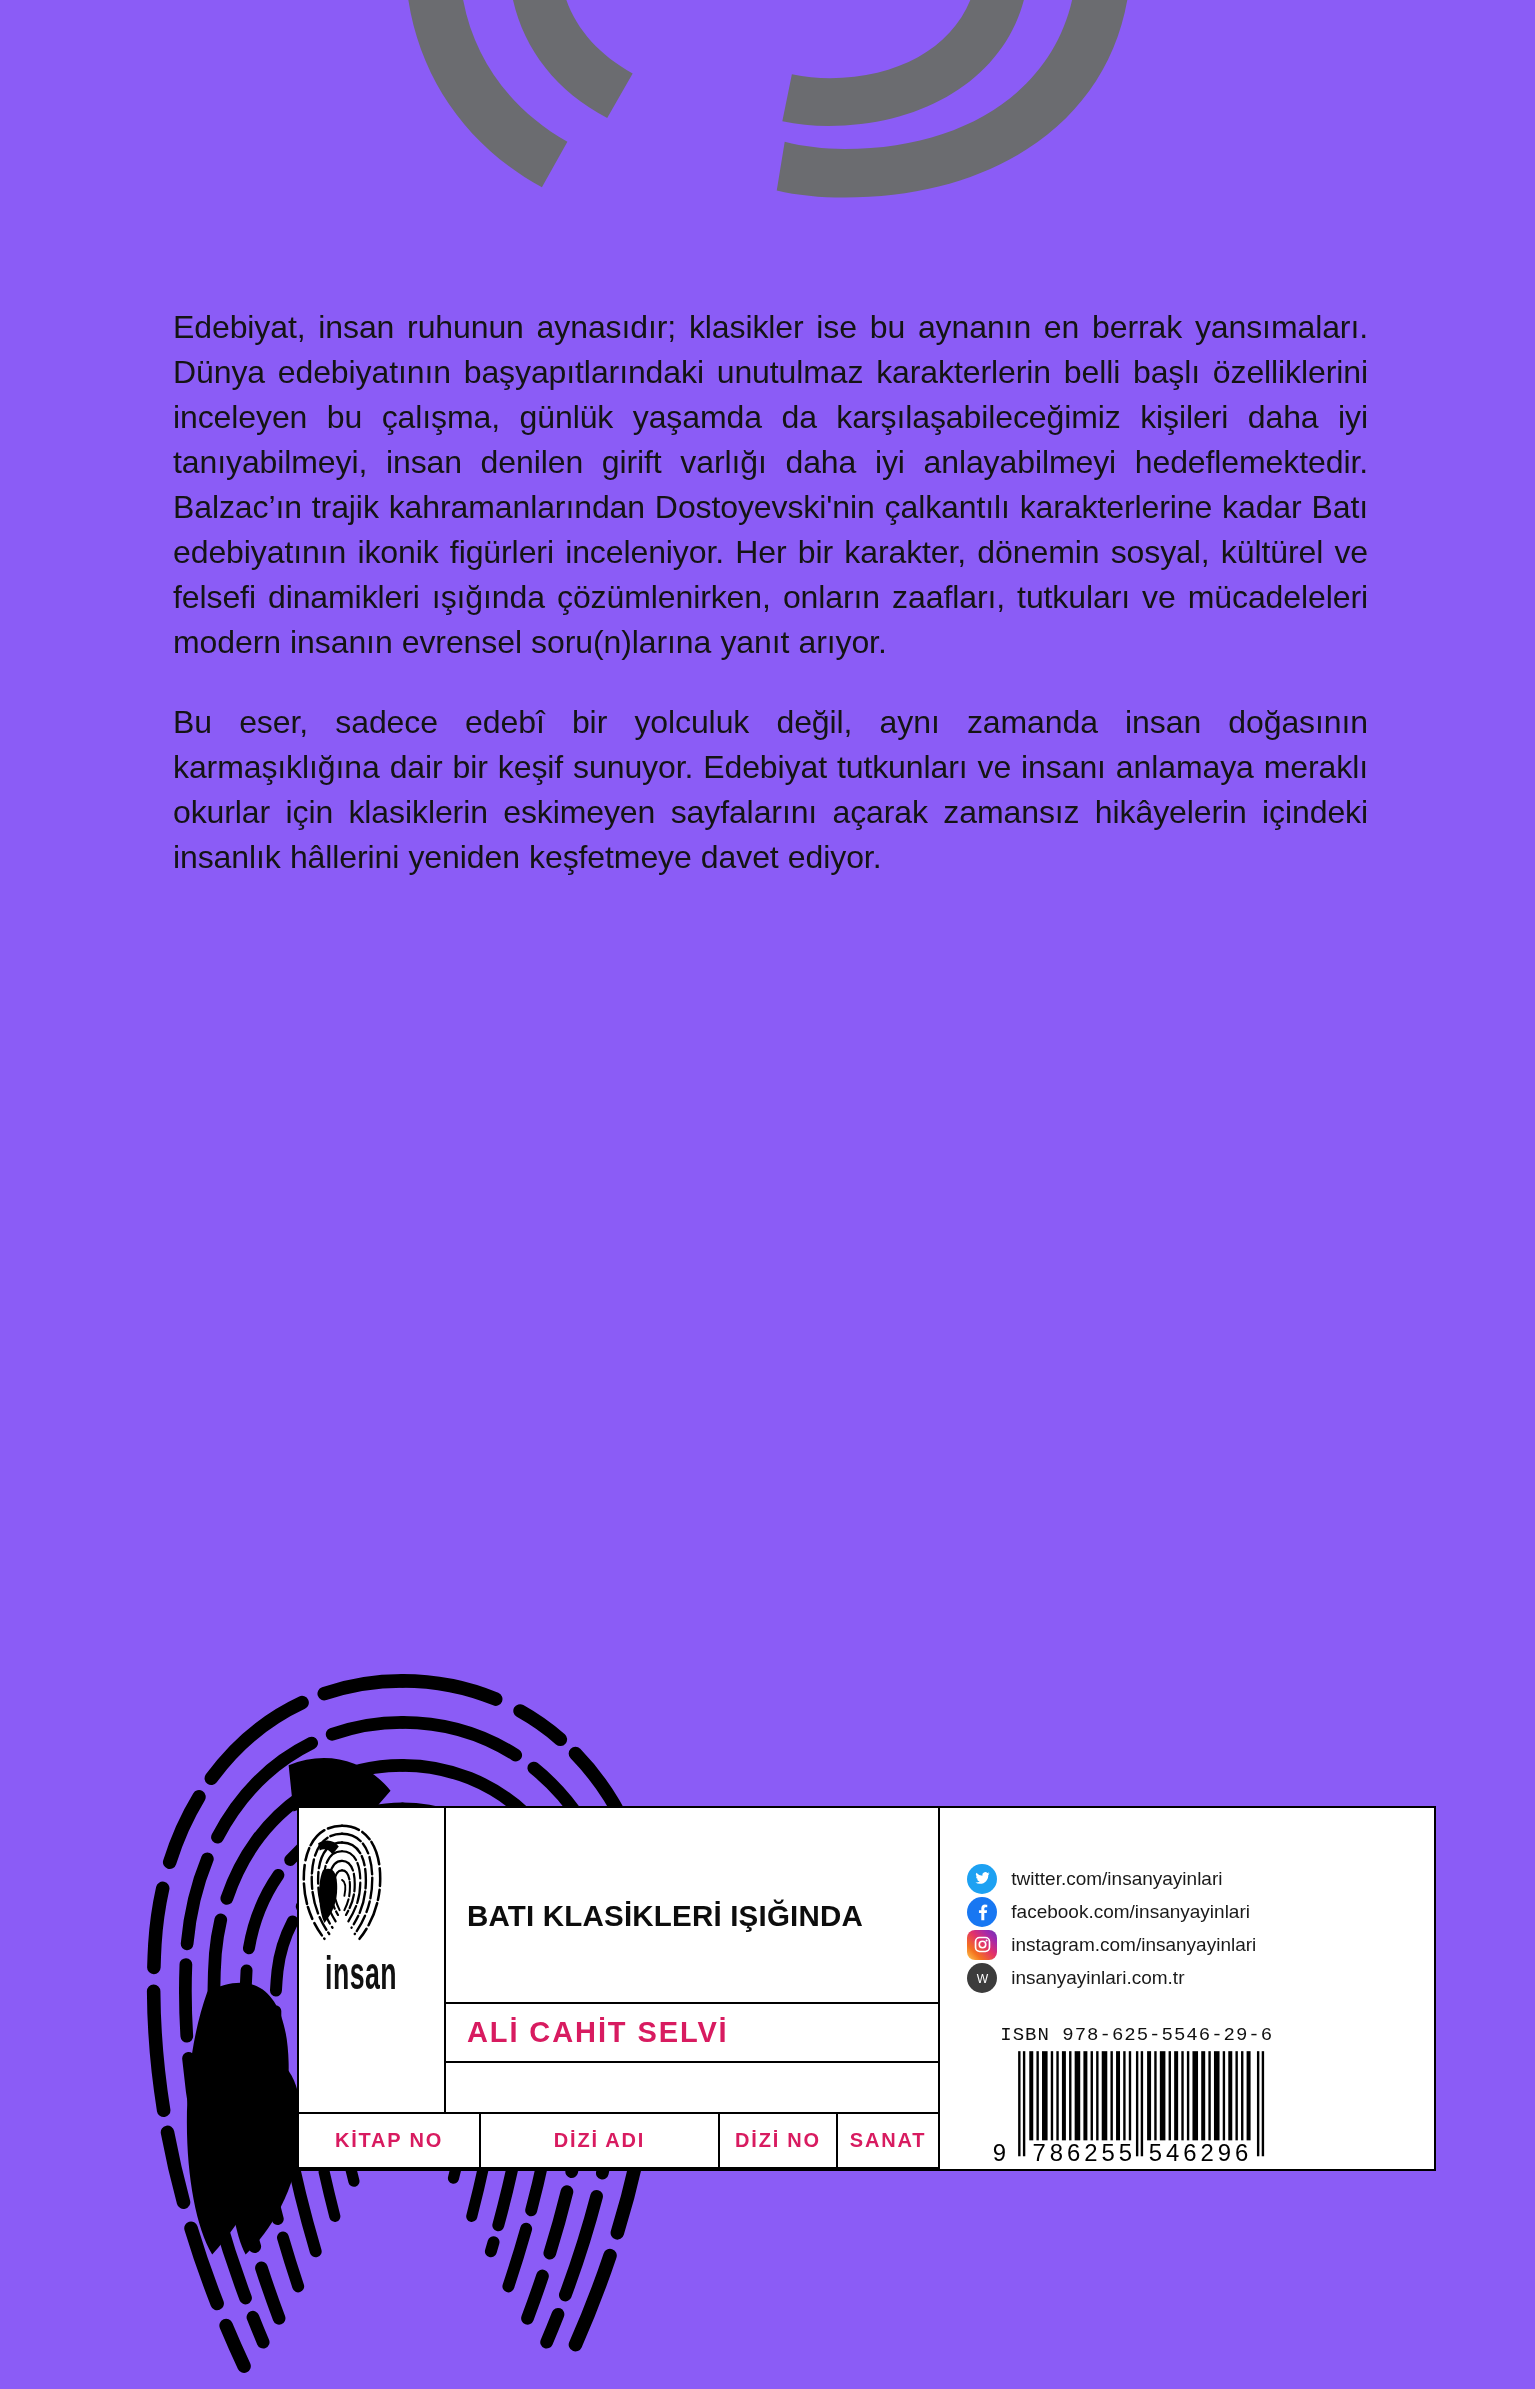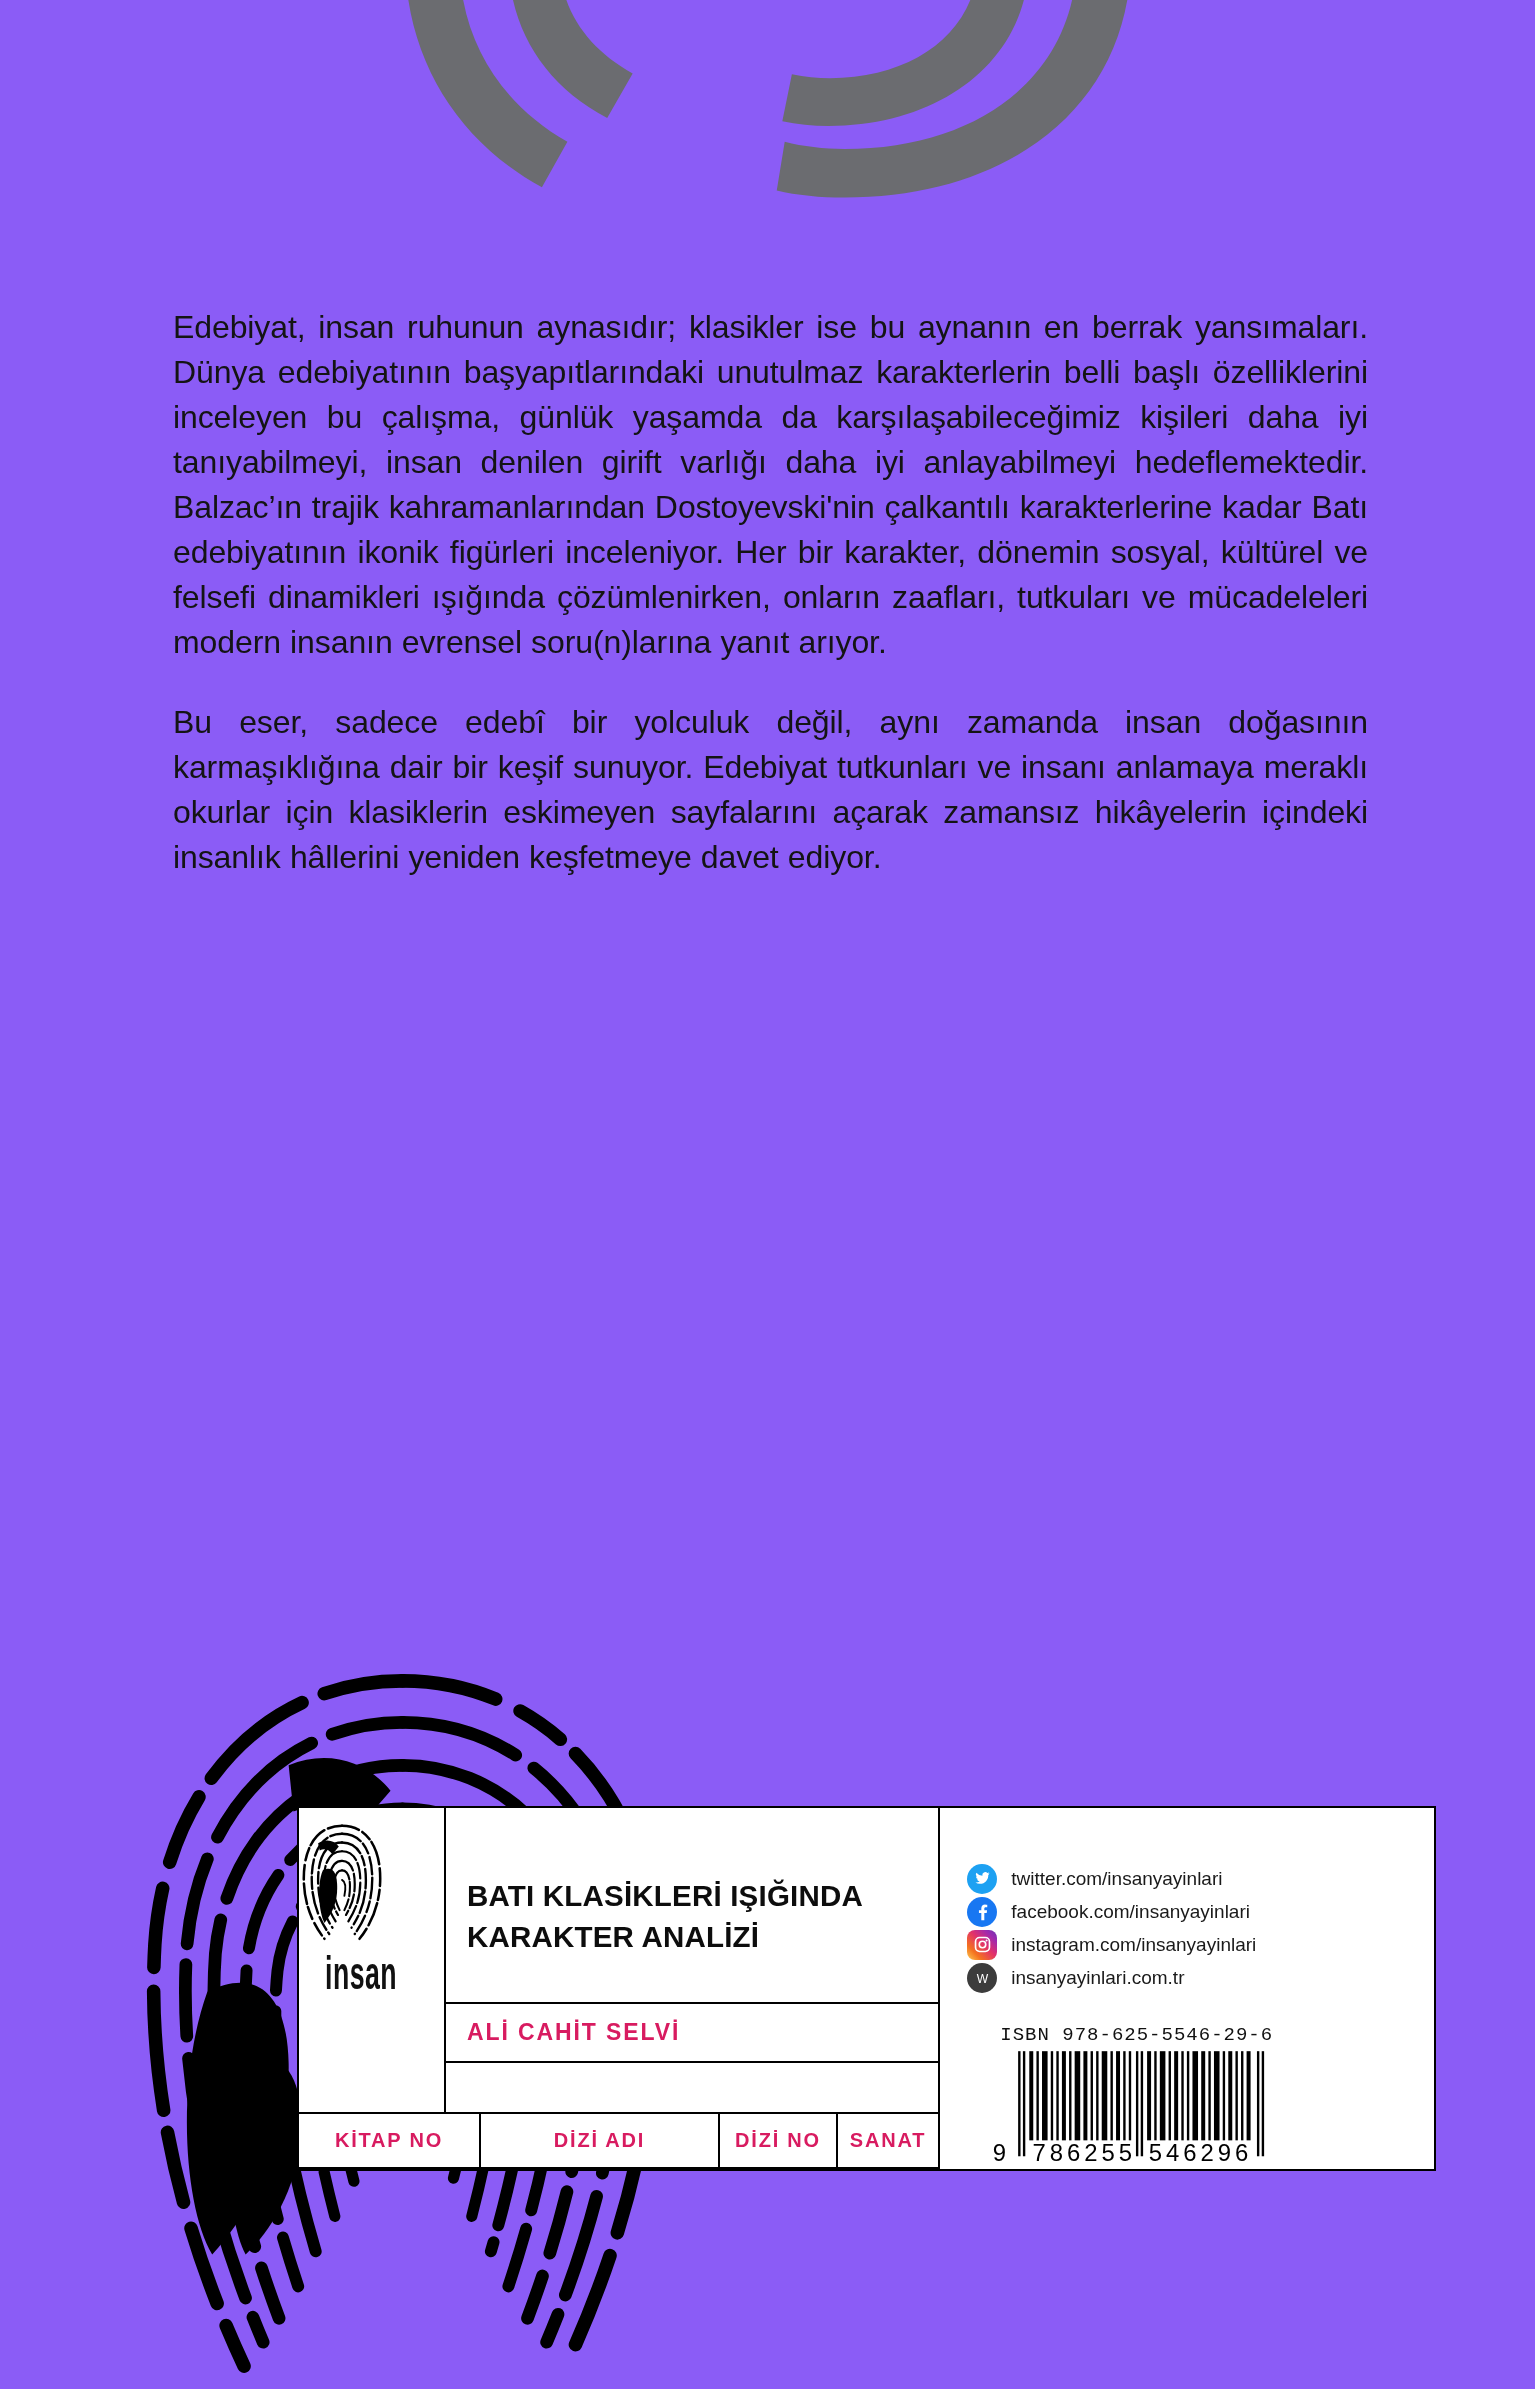--- a/index.html
+++ b/index.html
@@ -133,21 +133,21 @@
     height: 59px;
     box-sizing: border-box;
     border-bottom: 2.4px solid #000000;
     display: flex;
     align-items: center;
     padding-left: 21px;
   }
   #author-name {
     font-family: "Liberation Sans Narrow", "Liberation Sans", sans-serif;
     font-weight: 700;
-    font-size: 23px;
+    font-size: 29px;
     letter-spacing: 1.9px;
     color: #D81B60;
     white-space: nowrap;
   }
   #blank-cell {
     height: 49px;
     box-sizing: border-box;
   }
   
   #meta-table {
@@ -387,21 +387,20 @@
               <path d="M30 62 C 42 56 48 64 48 84 C 48 102 42 116 32 128
                        C 25 116 22 80 30 62 Z"></path>
             </g>
           </svg>
           <div id="logo-word">insan</div>
         </div>
 
         <div id="title-author">
           <div id="title-cell">
             <div class="book-title-line">BATI KLASİKLERİ IŞIĞINDA</div>
-            <div class="book-title-line">KARAKTER ANALİZİ</div>
           </div>
           <div id="author-cell">
             <div id="author-name">ALİ CAHİT SELVİ</div>
           </div>
           <div id="blank-cell"></div>
         </div>
       </div>
 
       <div id="meta-table">
         <div class="meta-row head">

